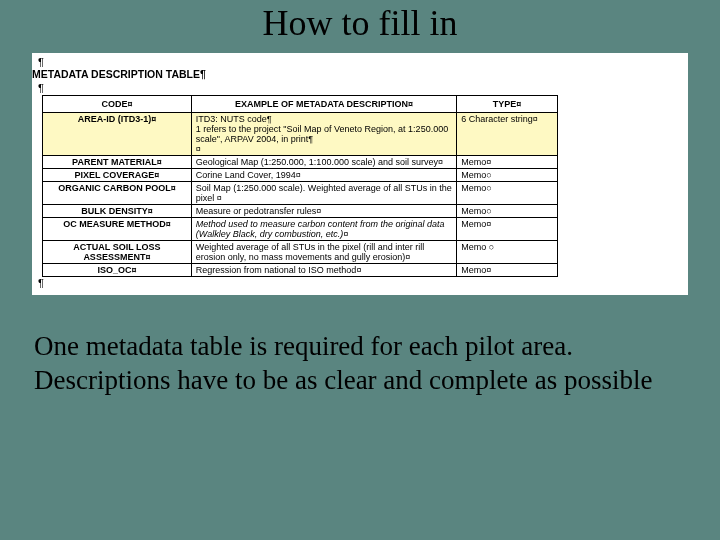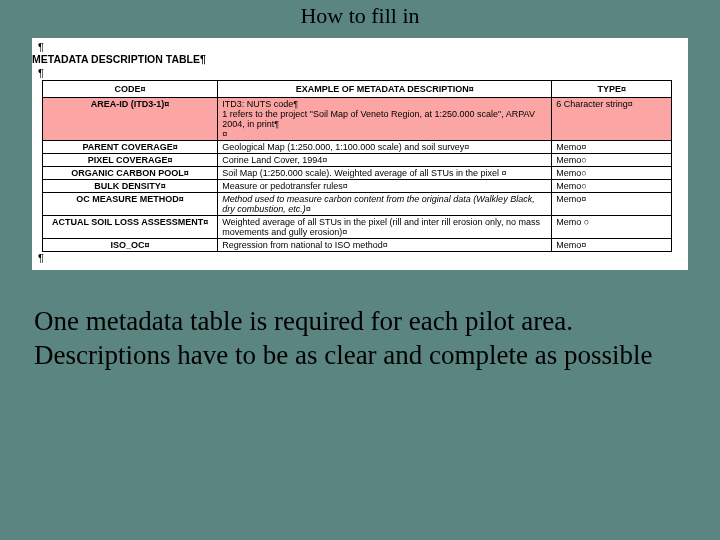--- a/index.html
+++ b/index.html
@@ -1,25 +1,25 @@
 <!DOCTYPE html>
 <html><head>
 <meta charset="utf-8">
 <style>
 html,body{margin:0;padding:0;width:720px;height:540px;background:#5a8580;font-family:"Times New Roman",serif;color:#000;overflow:hidden}
 .inner{width:720px;height:540px;background:#5a8580;position:relative}
-h1.title{margin:0;padding:4px 0 10px 0;text-align:center;font-weight:400;font-size:22px;line-height:1.08;color:#000;background:#5a8580}
+h1.title{margin:0;padding:4px 0 10px 0;text-align:center;font-weight:400;font-size:36px;line-height:1.08;color:#000;background:#5a8580}
 .white{background:#fff;margin:0 32px 0 32px;padding:3px 0 6px 0}
 .meta-line{font:700 10.5px Arial,sans-serif;color:#000;padding:0 0 2px 0}
 .pil{font:11px Arial,sans-serif;padding-left:6px}
-table.meta{border-collapse:collapse;width:630px;margin:1px 0 0 10px;font:9px Arial,sans-serif}
+table.meta{border-collapse:collapse;width:516px;margin:1px 0 0 10px;font:9px Arial,sans-serif}
 table.meta th,table.meta td{border:1px solid #000;padding:1px 4px;vertical-align:top}
 table.meta th{font-weight:700;text-align:center;padding:3px 4px}
 td.code{font-weight:700}
-tr.hl td{background:#fca5a5}
+tr.hl td{background:#fef9c3}
 .col1{width:168px;text-align:center}
 .col2{width:330px;text-align:left}
 .col3{width:112px;text-align:left}
 p.footer{margin:34px 28px 0 34px;font-size:27px;line-height:1.28;color:#000}
 
 </style>
 </head>
 <body>
 <div class="inner">
 
@@ -42,21 +42,21 @@
     </thead>
     <tbody id="meta-body">
           <tr class="hl">
             <td class="col1 code">AREA-ID (ITD3-1)¤</td>
             <td class="col2" style="white-space: pre-line;">ITD3: NUTS code¶
 1 refers to the project "Soil Map of Veneto Region, at 1:250.000 scale", ARPAV 2004, in print¶
 ¤</td>
             <td class="col3">6 Character string¤</td>
           </tr>
           <tr>
-            <td class="col1 code">PARENT COVERAGE¤</td>
+            <td class="col1 code">PARENT MATERIAL¤</td>
             <td class="col2" style="white-space: pre-line;">Geological Map (1:250.000, 1:100.000 scale) and soil survey¤</td>
             <td class="col3">Memo¤</td>
           </tr>
           <tr>
             <td class="col1 code">PIXEL COVERAGE¤</td>
             <td class="col2" style="white-space: pre-line;">Corine Land Cover, 1994¤</td>
             <td class="col3">Memo○</td>
           </tr>
           <tr>
             <td class="col1 code">ORGANIC CARBON POOL¤</td>

